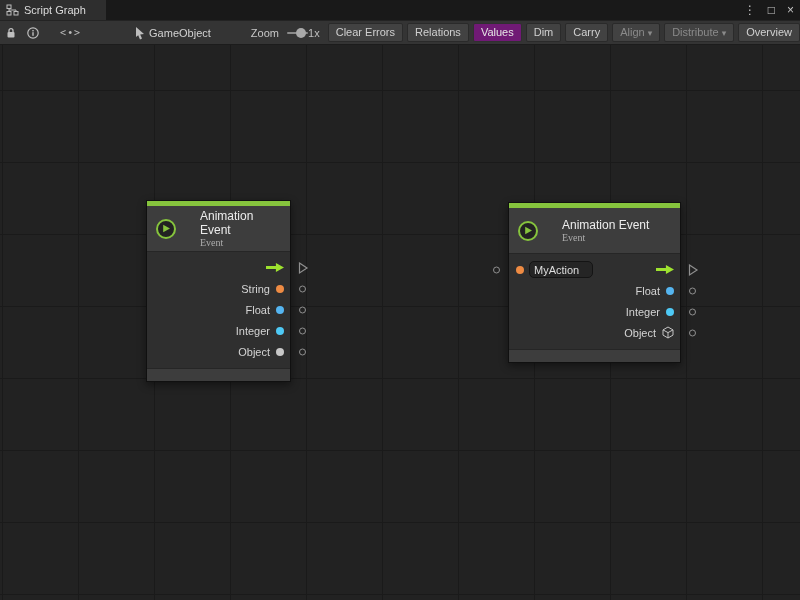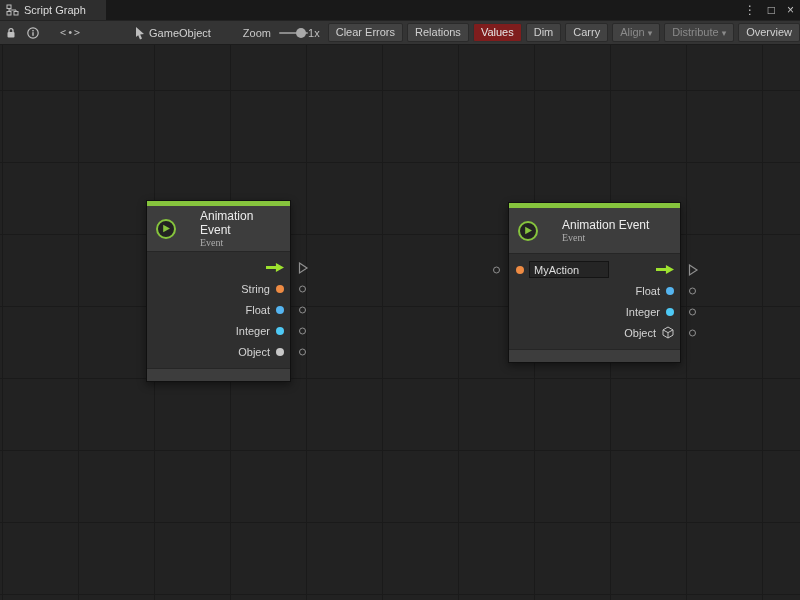--- a/index.html
+++ b/index.html
@@ -27,31 +27,31 @@
     border-top:1px solid #232323; border-bottom:1px solid #1c1c1c;
     display:flex; align-items:center; font-size:11px; color:#c8c8c8;
     white-space:nowrap; overflow:hidden;
   }
   .ticon { display:inline-flex; align-items:center; justify-content:center; height:19px; }
   .lock-btn { margin-left:4px; }
   .info-btn { margin-left:8px; }
   .code-btn { margin-left:20px; font-family:"DejaVu Sans Mono", monospace; font-size:10px; letter-spacing:1px; color:#bdbdbd; }
   .go-icon { margin-left:52px; }
   .go-label { margin-left:3px; color:#d2d2d2; }
-  .zoom-label { margin-left:32px; }
+  .zoom-label { margin-left:40px; }
   .slider { position:relative; margin-left:8px; width:92px; height:14px; }
   .slider-track { position:absolute; left:0; right:0; top:6px; height:2px; background:#8a8a8a; border-radius:1px; }
   .slider-handle { position:absolute; right:2px; top:2px; width:10px; height:10px; border-radius:50%; background:#a9a9a9; }
   .zoom-value { color:#bdbdbd; }
   .tbtn {
     height:19px; line-height:17px; padding:0 7px; margin-left:4px;
     background:#424242; border:1px solid #2a2a2a; border-radius:2px; color:#d0d0d0;
   }
   .tbtn.first { margin-left:8px; }
-  .tbtn.active { background:#7f1d1d; border-color:#303030; color:#e6e6e6; }
+  .tbtn.active { background:#701a75; border-color:#303030; color:#e6e6e6; }
   .tbtn.disabled { color:#8a8a8a; }
   .caret { font-size:9px; margin-left:3px; color:inherit; }
 
   
   .canvas {
     position:absolute; top:45px; left:0; right:0; bottom:0; background-color:#222222;
     background-image:
       linear-gradient(to right, #1a1a1a 1px, transparent 1px),
       linear-gradient(to bottom, #1a1a1a 1px, transparent 1px);
     background-size:76px 72px; background-position:2px 45px;
@@ -91,23 +91,23 @@
   }
   .circle-port.left { left:-16px; right:auto; }
   .tri-port { position:absolute; right:-19px; top:50%; transform:translateY(-50%); }
   .tri-port polygon { fill:none; stroke:var(--port); stroke-width:1.2; }
   .flow-arrow {
     width:18px; height:11px; background:var(--arrow); flex:0 0 auto;
     clip-path:polygon(0% 36%, 55% 36%, 55% 10%, 100% 50%, 55% 90%, 55% 64%, 0% 64%);
   }
   .inrow .flow-arrow { margin-left:auto; }
   .name-input {
-    width:80px; height:17px; background:#252525; border:1px solid #141414;
+    width:64px; height:17px; background:#252525; border:1px solid #141414;
     color:#dedede; font-size:11px; font-family:"Liberation Sans", sans-serif;
-    padding:0 4px; outline:none; border-radius:0;
+    padding:0 4px; outline:none; border-radius:5px;
   }
   .cube-icon { flex:0 0 auto; }
   .cube-icon path, .cube-icon polygon { fill:none; stroke:#c4c4c4; stroke-width:1; }
   .node-footer { height:13px; background:#3d3d3d; border-top:1px solid #262626; }
 
   .node1 { left:146px; top:155px; width:145px; }
   .node2 { left:508px; top:157px; width:173px; }
 </style>
 </head>
 <body>

